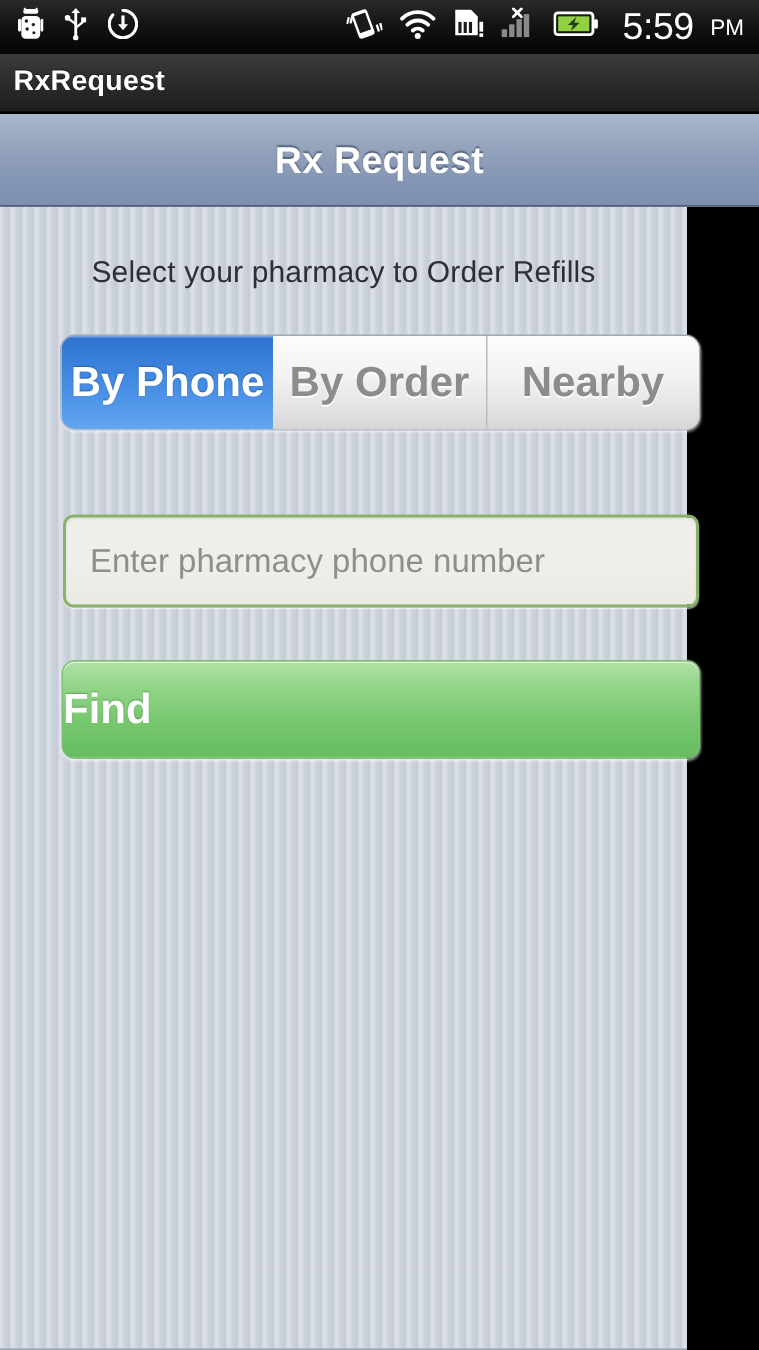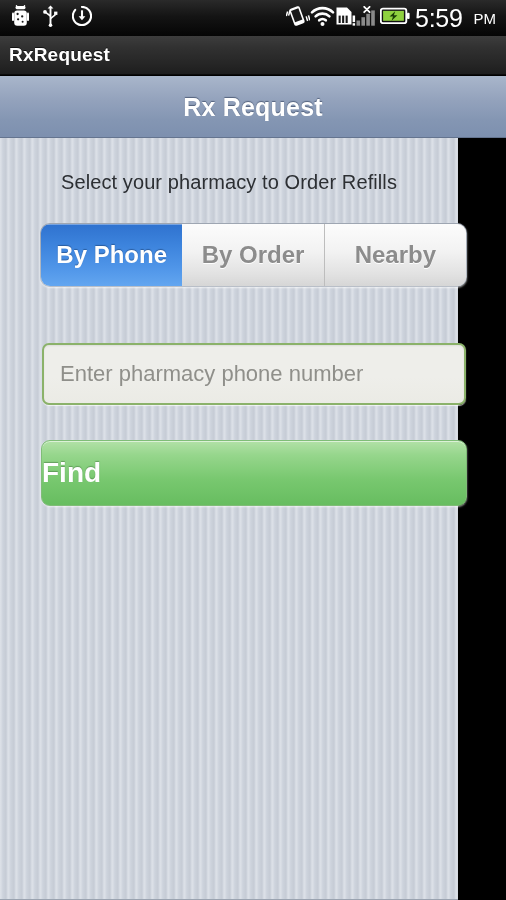--- a/index.html
+++ b/index.html
@@ -22,35 +22,35 @@
     top: 0; left: 0;
     width: 506px;
     height: 36px;
     background: linear-gradient(to bottom, #2a2a2a 0%, #141414 45%, #050505 100%);
     display: flex;
     align-items: center;
     box-sizing: border-box;
     padding: 0 10px 0 12px;
   }
   .sb-left { display: flex; align-items: center; gap: 14px; }
-  .sb-right { display: flex; align-items: center; margin-left: auto; }
+  .sb-right { display: flex; align-items: center; gap: 11px; margin-left: auto; }
   .sb-icon { display: block; }
   .sb-clock {
     color: #ffffff;
     font-size: 25px;
     font-weight: 400;
     letter-spacing: -0.3px;
     margin-left: 5px;
     line-height: 1;
   }
   .sb-ampm {
     color: #ffffff;
     font-size: 15px;
     font-weight: 400;
-    margin-left: 11px;
+    margin-left: 0;
     line-height: 1;
   }
 
   
   .appbar {
     position: absolute;
     top: 36px; left: 0;
     width: 506px;
     height: 39px;
     background: linear-gradient(to bottom, #3d3d3d 0%, #313131 30%, #252525 75%, #1d1d1d 100%);
@@ -164,21 +164,21 @@
     border-radius: 9px;
     overflow: hidden;
     background: #e3e3e3;
   }
   .segbtn {
     flex: 1 1 0;
     position: relative;
     display: flex;
     align-items: center;
     justify-content: center;
-    font-size: 24px;
+    font-size: 28px;
     font-weight: bold;
     cursor: pointer;
     box-sizing: border-box;
   }
   .segbtn.inactive {
     background: linear-gradient(to bottom, #fcfcfc 0%, #f2f2f2 45%, #e2e2e2 80%, #d6d6d6 100%);
     color: #8c8c8c;
     text-shadow: 0 1px 0 #ffffff;
   }
   .segbtn.inactive + .segbtn.inactive {

